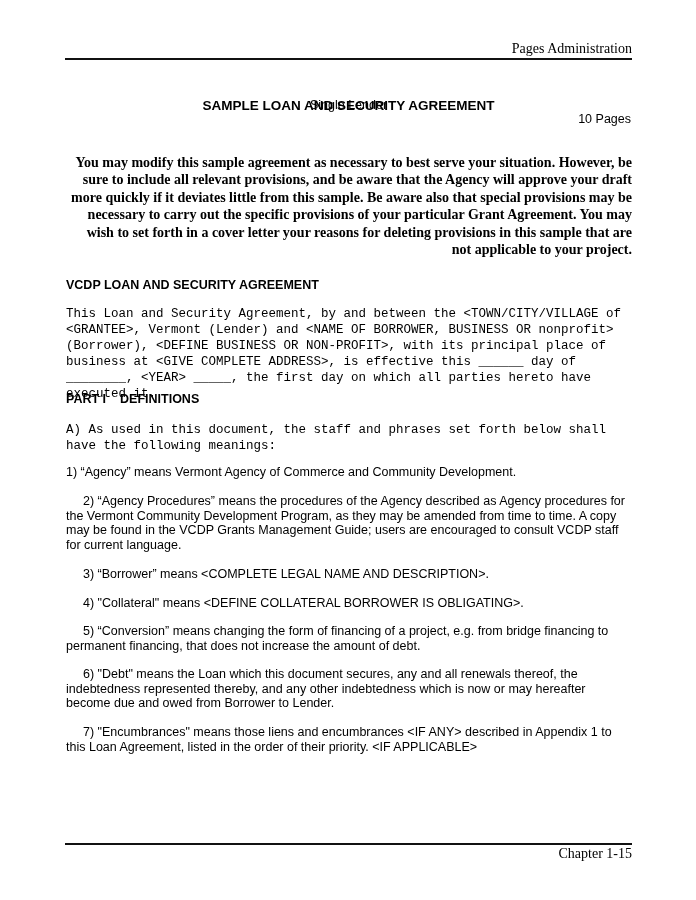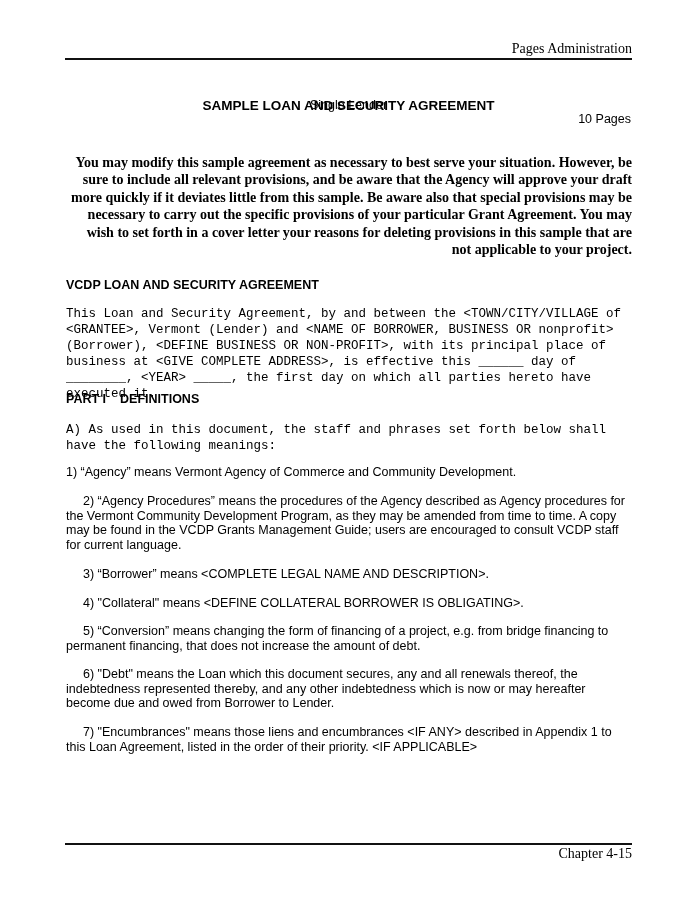--- a/index.html
+++ b/index.html
@@ -83,13 +83,13 @@
 
 <div class="abs sans def indent d6">
   <span class="num">6)  </span><span class="term">"Debt"</span><span> means the Loan which this document secures, any and all renewals thereof, the indebtedness represented thereby, and any other indebtedness which is now or may hereafter become due and owed from Borrower to Lender.</span>
 </div>
 
 <div class="abs sans def indent d7">
   <span class="num">7)  </span><span class="term">"Encumbrances"</span><span> means those liens and encumbrances &lt;IF ANY&gt; described in Appendix 1 to this Loan Agreement, listed in the order of their priority. &lt;IF APPLICABLE&gt;</span>
 </div>
 
 <div class="abs footer-rule"></div>
-<div class="abs serif running-footer">Chapter 4-15</div>
+<div class="abs serif running-footer">Chapter 1-15</div>
 
 </body></html>

